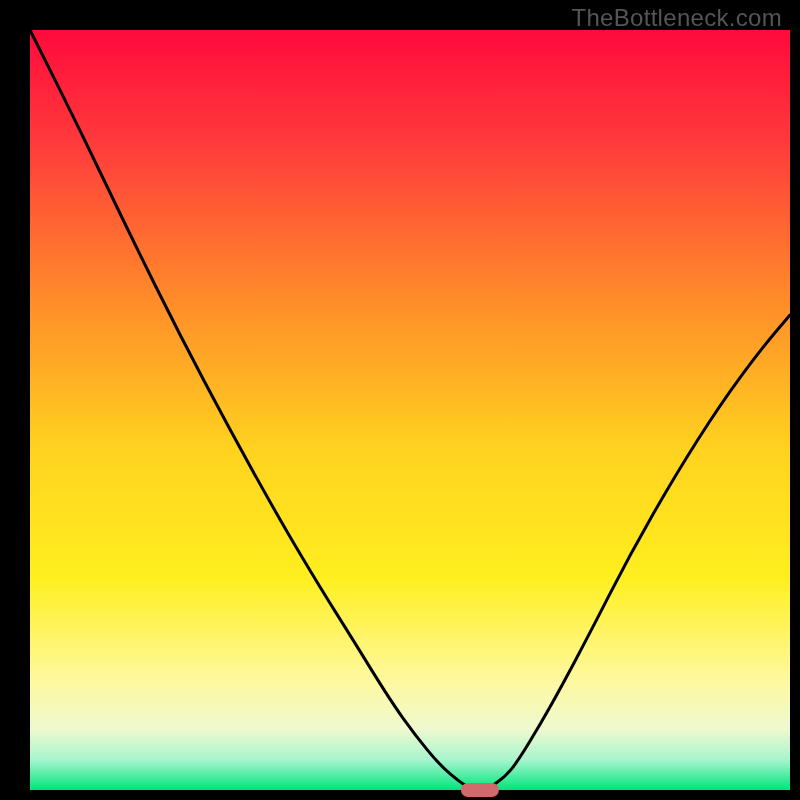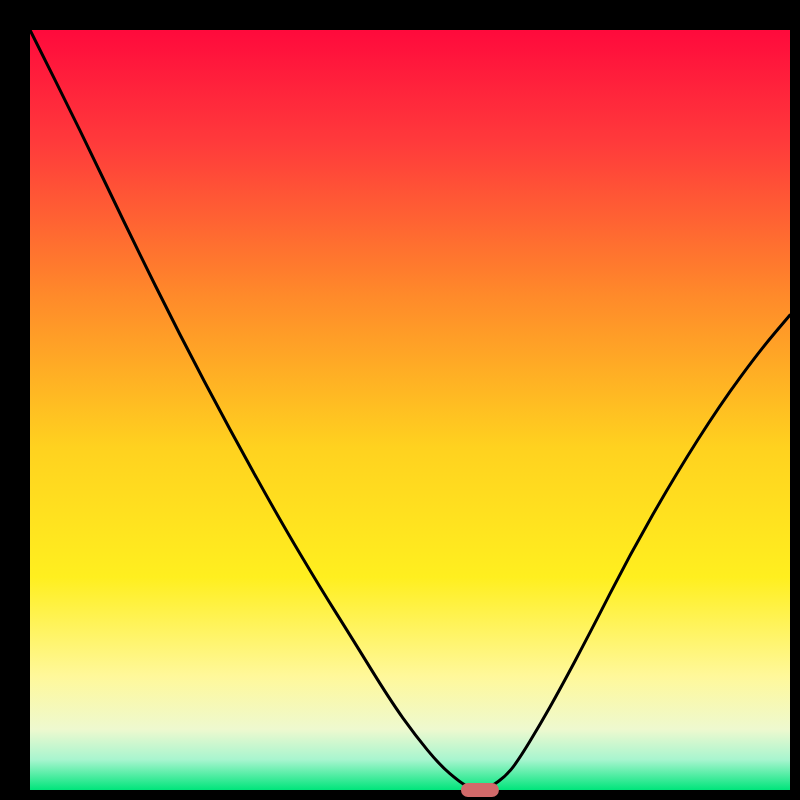--- a/index.html
+++ b/index.html
@@ -32,20 +32,21 @@
   svg {
     position: absolute;
     top: 0;
     left: 0;
   }
 </style>
 </head>
 <body>
 
 <div class="frame">
+  <div class="watermark">TheBottleneck.com</div>
 
   <svg id="chart-svg" width="800" height="800">
     <defs>
       <linearGradient id="bg-grad" x1="0" y1="0" x2="0" y2="1">
           <stop offset="0%" stop-color="#ff0a3c"></stop>
           <stop offset="15%" stop-color="#ff3b3b"></stop>
           <stop offset="35%" stop-color="#ff8a2a"></stop>
           <stop offset="55.00000000000001%" stop-color="#ffd21f"></stop>
           <stop offset="72%" stop-color="#ffef1f"></stop>
           <stop offset="85%" stop-color="#fff89a"></stop>

